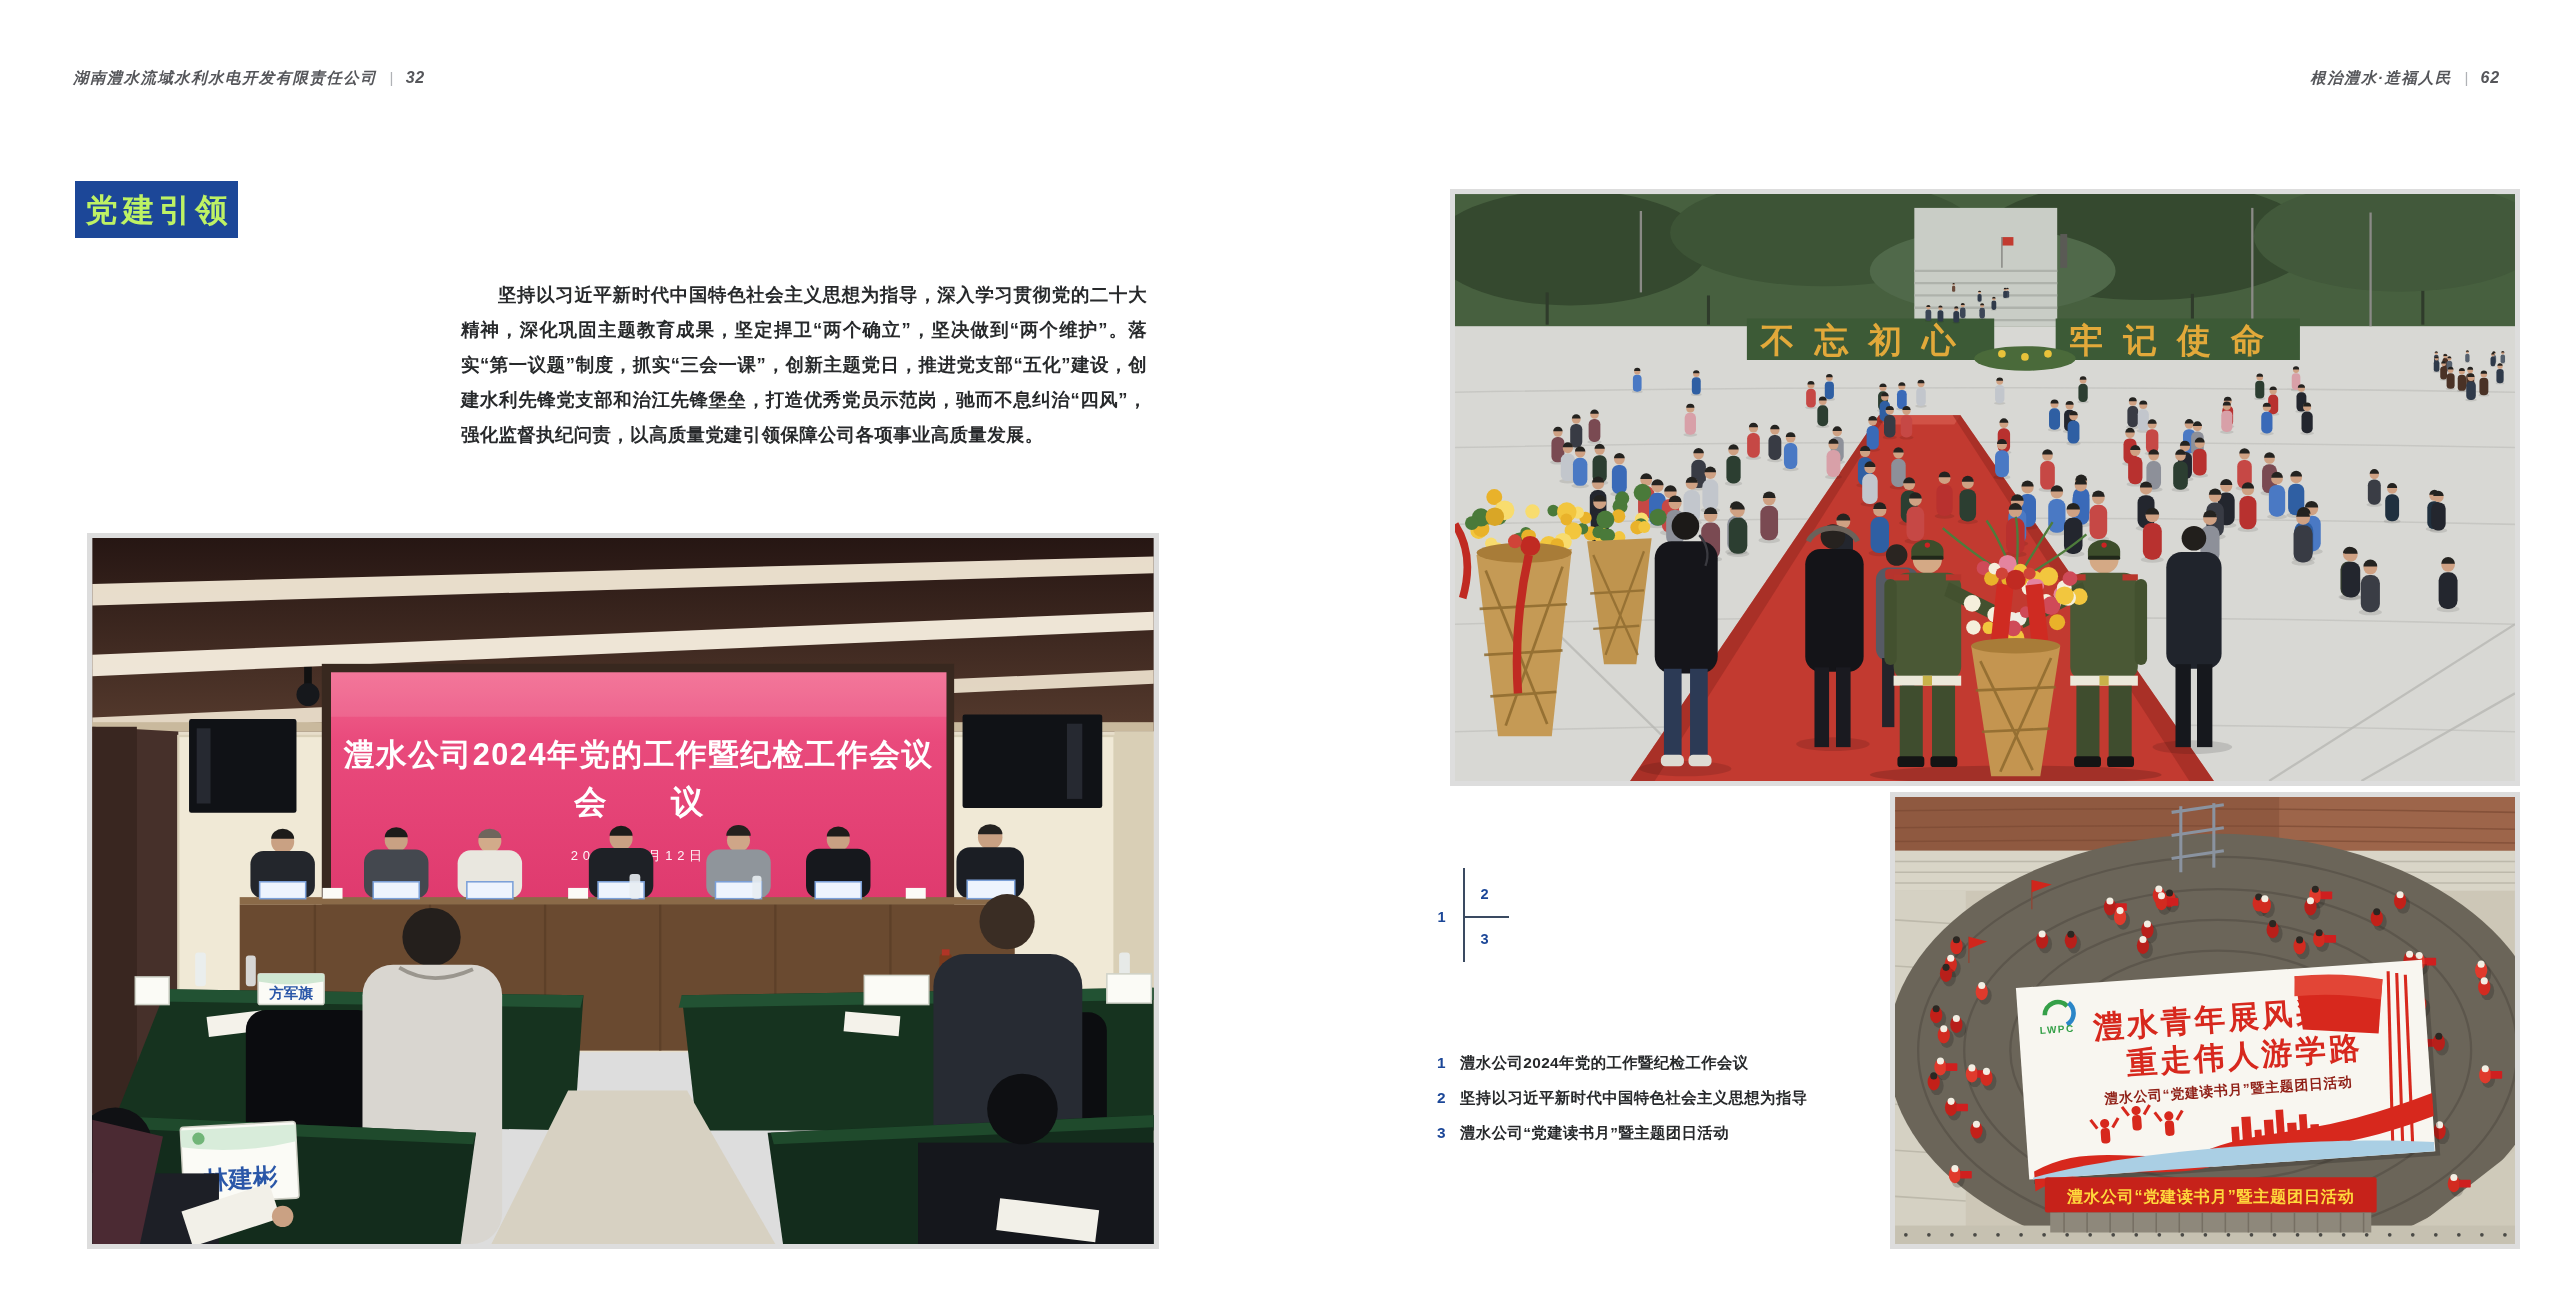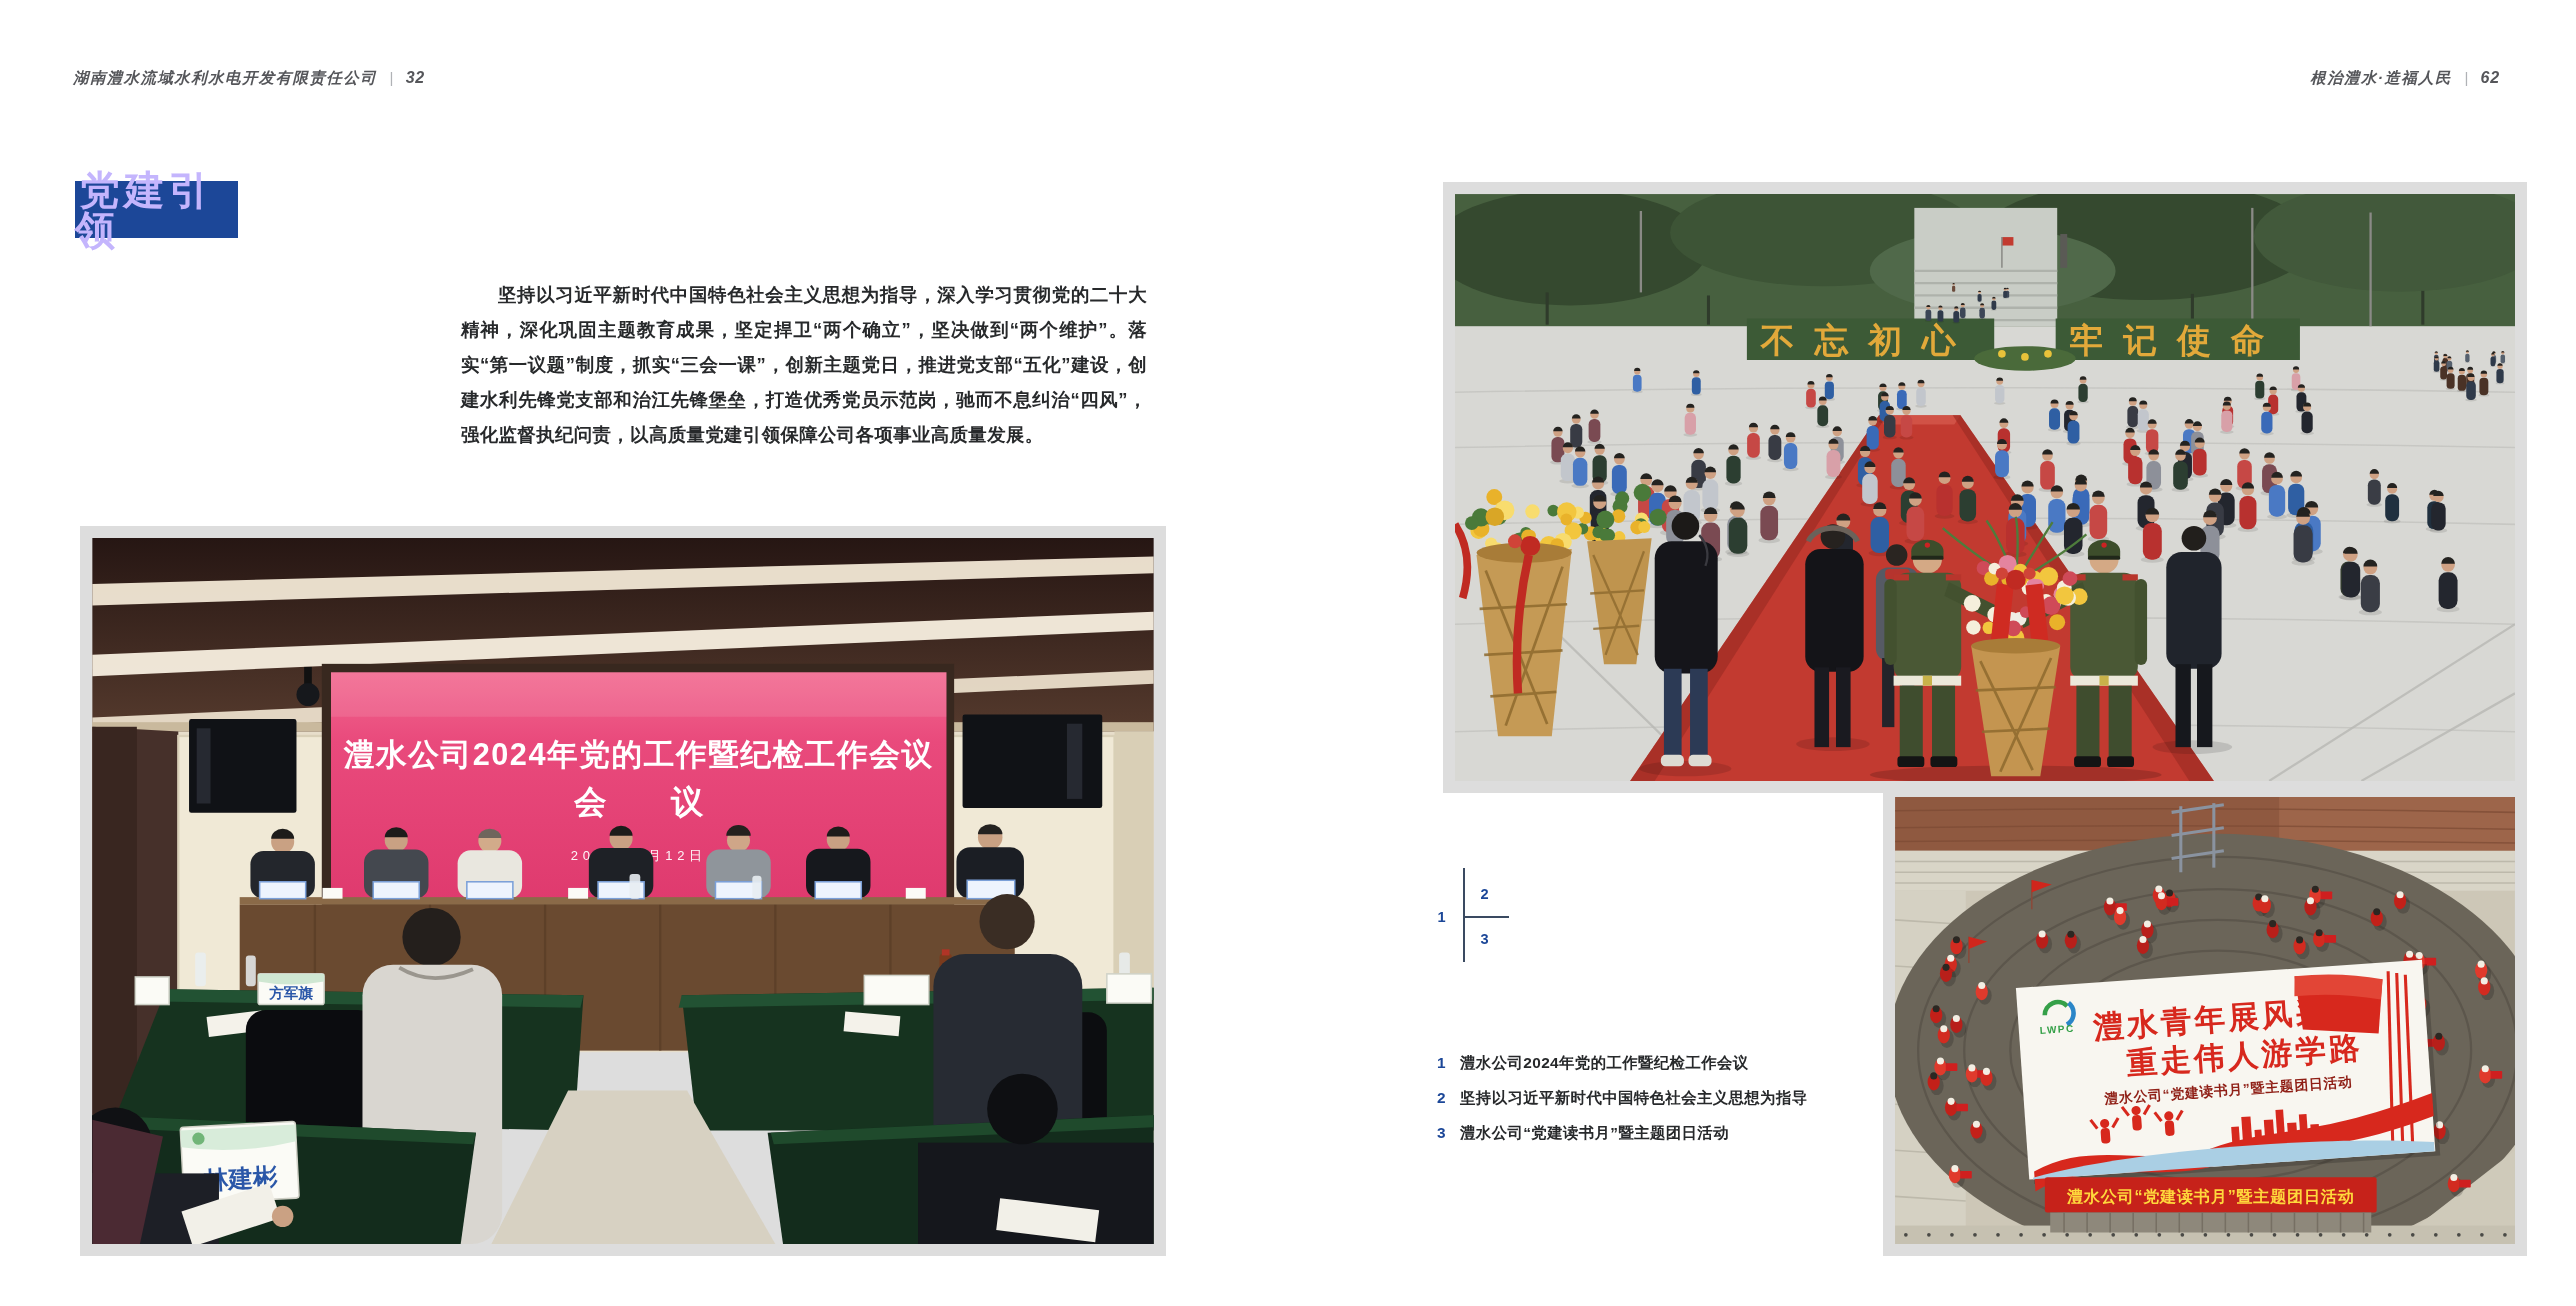--- a/index.html
+++ b/index.html
@@ -14,30 +14,30 @@
        color:#55565a;letter-spacing:1.5px;font-style:italic;}
   .hdr-left{left:73px;}
   .hdr-right{right:76px;margin-left:46px;}
   .hdr .div{color:#b0b2b6;font-weight:400;margin:0 12.3px;letter-spacing:0;}
   .hdr .pg{font-size:16px;letter-spacing:0.8px;}
   
   .sec-title{
     left:75px;top:181px;width:163px;height:57px;background:#1c4798;
     display:flex;align-items:center;justify-content:center;
   }
-  .sec-title span{color:#c4b5fd;font-size:40px;font-weight:700;letter-spacing:4.6px;
+  .sec-title span{color:#bef264;font-size:32px;font-weight:700;letter-spacing:4.6px;
     text-indent:4.6px;line-height:1;}
   
   .intro{
     left:461px;top:277px;width:686px;margin:0;
     font-size:18.4px;line-height:35px;letter-spacing:0.4px;font-weight:600;
     text-align:justify;text-indent:37px;color:#27292b;
   }
   
-  figure.photo{margin:5px;padding:12px;overflow:hidden;background:#ddd;}
+  figure.photo{margin:12px;padding:5px;overflow:hidden;background:#ddd;}
   .photo-meeting{left:75px;top:521px;width:1062px;height:706px;}
   .photo-plaza{left:1438px;top:177px;width:1060px;height:587px;}
   .photo-aerial{left:1878px;top:780px;width:620px;height:447px;}
   figure.photo svg{display:block;width:100%;height:100%;}
   svg text{font-family:"Liberation Sans","DejaVu Sans",sans-serif;}
   
   .fkey-num{font-size:14.6px;font-weight:700;color:#1c4798;width:23px;text-align:center;line-height:17px;}
   .fkey-line{background:#3a4a61;}
   
   .captions{left:1437px;top:1053px;width:584px;list-style:none;margin:0;padding:0;}

